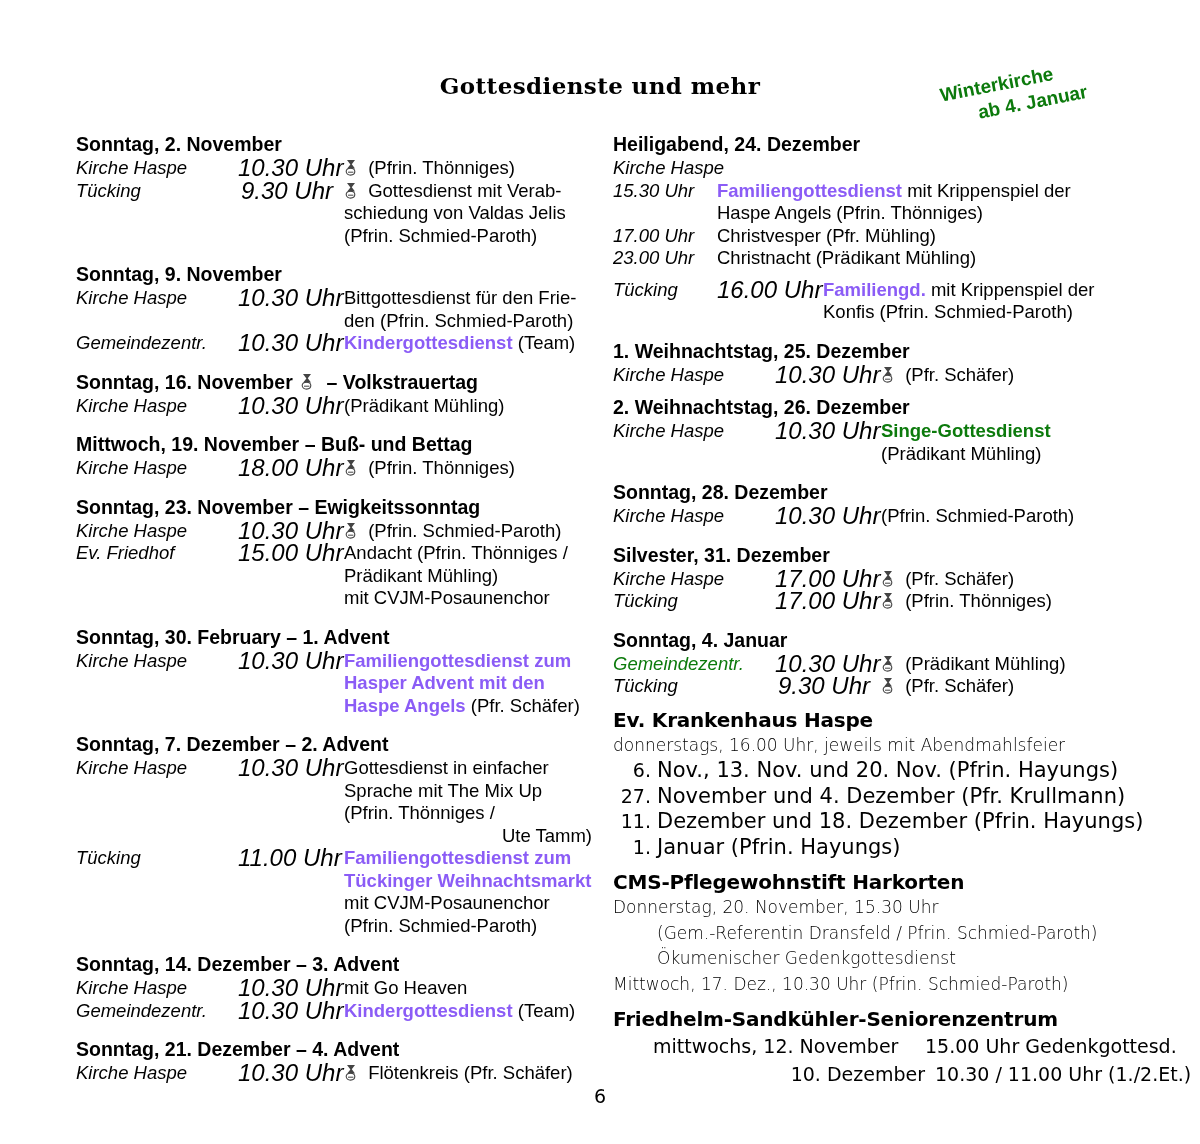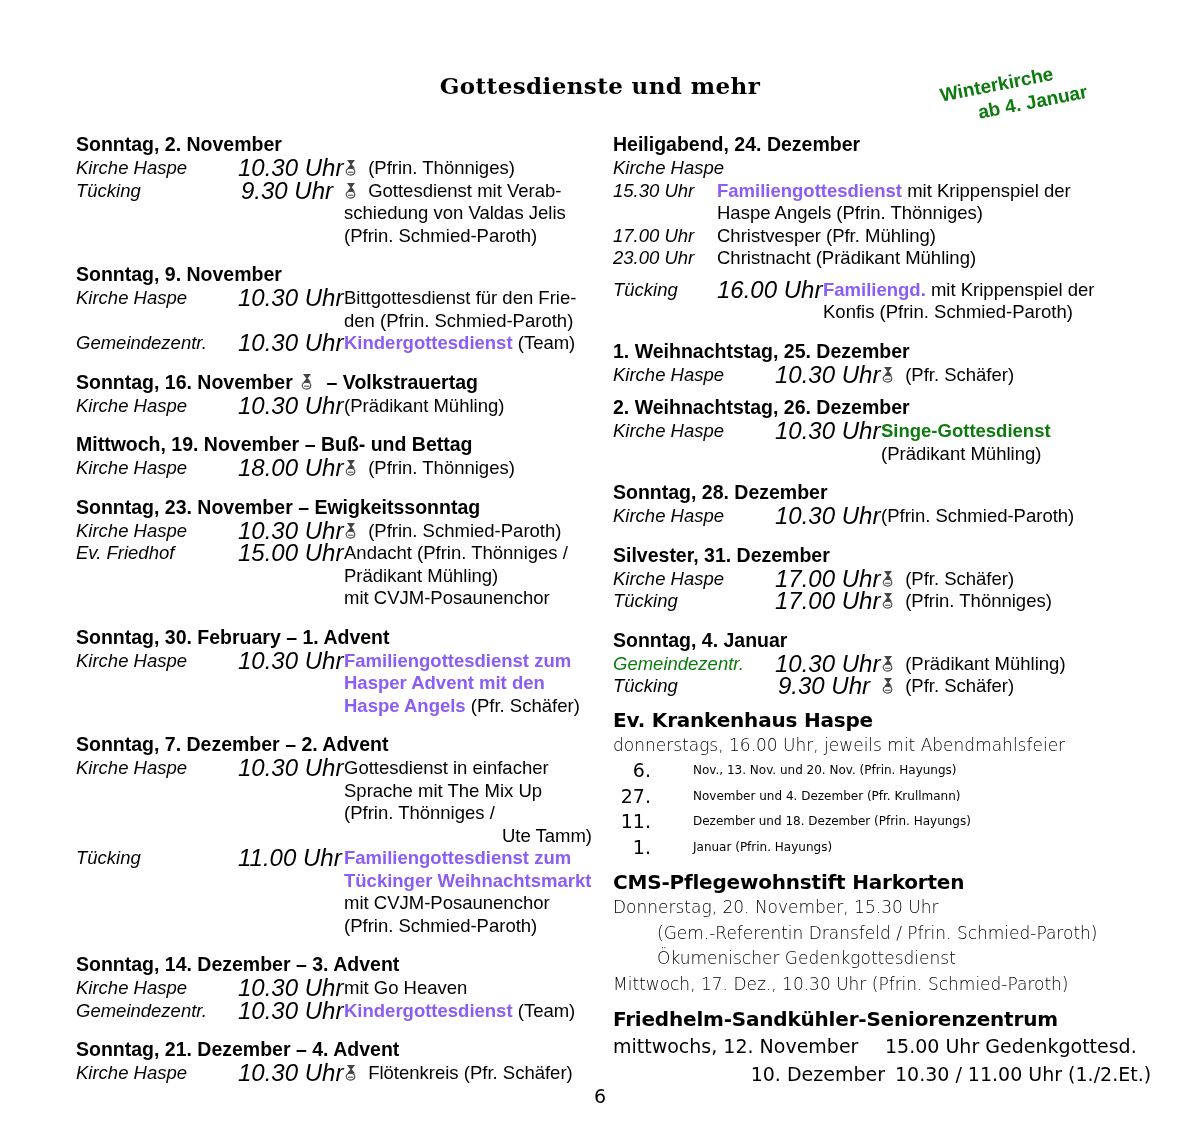--- a/index.html
+++ b/index.html
@@ -108,27 +108,26 @@
     white-space:nowrap;
   }
   
   .kh-row{display:flex;line-height:25.5px;}
   .kh-date{
     width:38px;flex:0 0 38px;text-align:right;
     font-size:19px;font-family:"DejaVu Sans","Liberation Sans",sans-serif;
     white-space:nowrap;
   }
   .kh-rest{
-    padding-left:6px;font-size:12px;
+    padding-left:6px;font-size:21px;
     font-family:"DejaVu Sans","Liberation Sans",sans-serif;
     white-space:nowrap;
-    margin-left:36px;
   }
   .indent1{padding-left:44px;}
-  .fs-row{display:flex;line-height:28px;}
+  .fs-row{display:flex;line-height:28px;margin-left:40px;}
   .fs-left{
     width:272px;flex:0 0 272px;text-align:left;
     font-size:19px;white-space:nowrap;
     font-family:"DejaVu Sans","Liberation Sans",sans-serif;
   }
   .fs-left.r{text-align:right;padding-right:10px;}
   .fs-right{
     font-size:19px;white-space:nowrap;
     font-family:"DejaVu Sans","Liberation Sans",sans-serif;
   }

